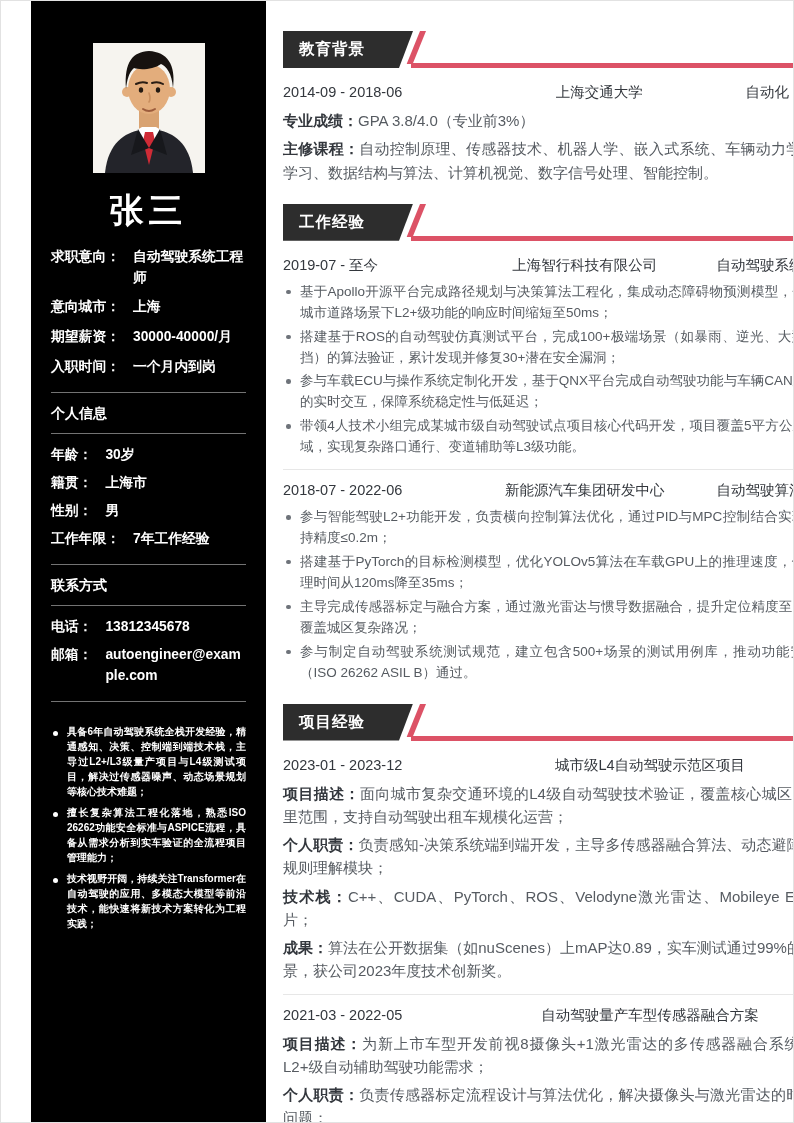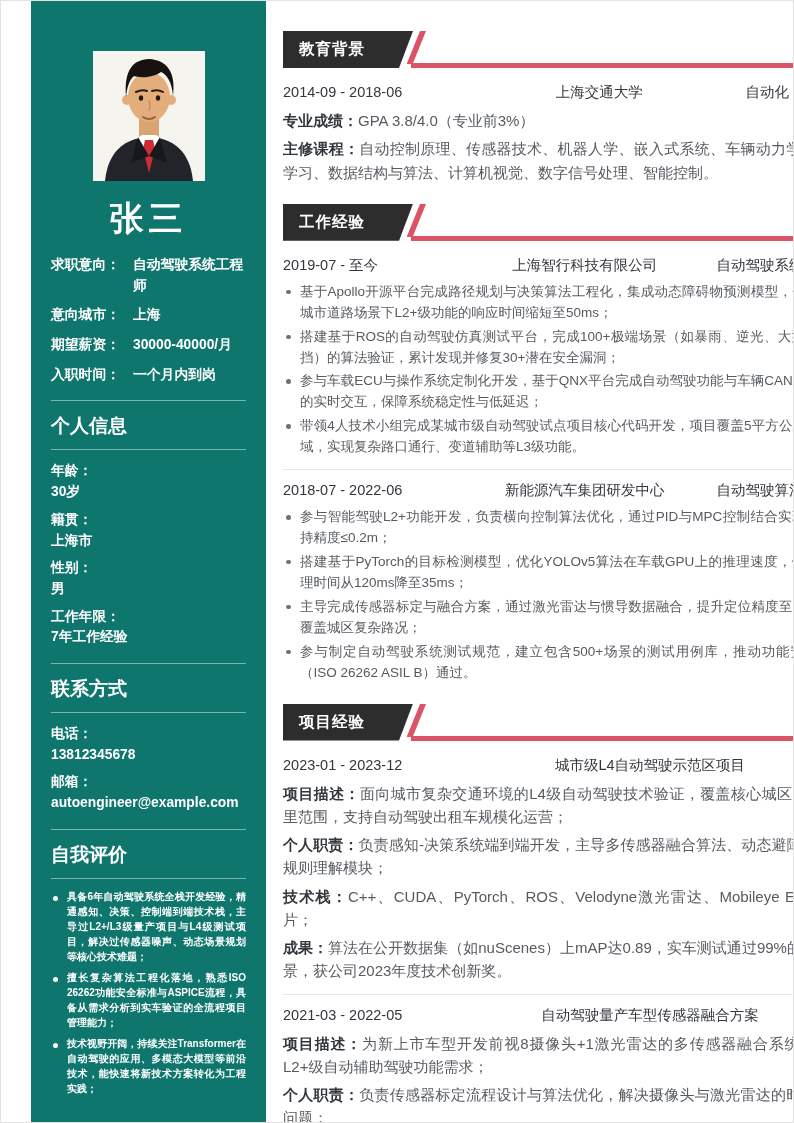--- a/index.html
+++ b/index.html
@@ -3,32 +3,32 @@
 <meta charset="utf-8">
 <style>
   * { margin:0; padding:0; box-sizing:border-box; }
   html,body { background:#fff; }
   body { font-family:"Liberation Sans","DejaVu Sans",sans-serif; }
   .page { position:relative; width:794px; height:1123px; background:#ffffff;
           border:1px solid #e2e2e2; overflow:hidden; }
 
   
   .sidebar { position:absolute; left:30px; top:0; width:235px; height:1123px;
-             background:#0f766e; color:#ffffff; padding:8px 20px; overflow:hidden; }
+             background:#000000; color:#ffffff; padding:0 20px; overflow:hidden; }
   .photo { width:112px; height:130px; margin:42px auto 0; background:#f6f4ef; overflow:hidden; }
   .name { text-align:center; font-size:34px; font-weight:bold; letter-spacing:5px;
           margin:15px 0 13px; }
   .srow { display:flex; font-size:13.8px; line-height:1.5; margin-bottom:9px; font-weight:600; }
   .srow .lb { white-space:nowrap; margin-right:13px; font-weight:700; }
   .srow .vl { flex:1; word-break:break-all; }
   .side-sec { border-top:1px solid rgba(255,255,255,.45); margin-top:15px; padding-top:12px; }
-  .side-title { font-size:19px; font-weight:bold; padding-bottom:10px;
+  .side-title { font-size:14px; font-weight:bold; padding-bottom:10px;
                 border-bottom:1px solid rgba(255,255,255,.45); }
   .side-rows { margin-top:11px; }
-  .side-rows .srow { margin-bottom:7px;flex-direction:column; }
+  .side-rows .srow { margin-bottom:7px; }
   .sbullets { list-style:none; margin-top:10px; }
   .sbullets li { position:relative; padding-left:16px; font-size:10px; line-height:1.5;
                  margin-bottom:6px; font-weight:600; text-align:justify; }
   .sbullets li::before { content:""; position:absolute; left:2px; top:7px; width:5px; height:5px;
                  border-radius:50%; background:#ffffff; }
 
   
   .main { position:absolute; left:265px; top:0; width:595px; height:1123px;
           padding:30px 14px 0 17px; overflow:hidden; }
   .sec-head { position:relative; height:37px; margin-bottom:15px; }
@@ -134,21 +134,20 @@
           <span class="vl">13812345678</span>
         </div>
         <div class="srow">
           <span class="lb">邮箱：</span>
           <span class="vl">autoengineer@example.com</span>
         </div>
       </div>
     </section>
 
     <section class="side-sec">
-      <div class="side-title">自我评价</div>
       <ul class="sbullets">
         <li>具备6年自动驾驶系统全栈开发经验，精通感知、决策、控制端到端技术栈，主导过L2+/L3级量产项目与L4级测试项目，解决过传感器噪声、动态场景规划等核心技术难题；</li>
         <li>擅长复杂算法工程化落地，熟悉ISO 26262功能安全标准与ASPICE流程，具备从需求分析到实车验证的全流程项目管理能力；</li>
         <li>技术视野开阔，持续关注Transformer在自动驾驶的应用、多模态大模型等前沿技术，能快速将新技术方案转化为工程实践；</li>
 
       </ul>
     </section>
   </aside>
 
   <main class="main">

